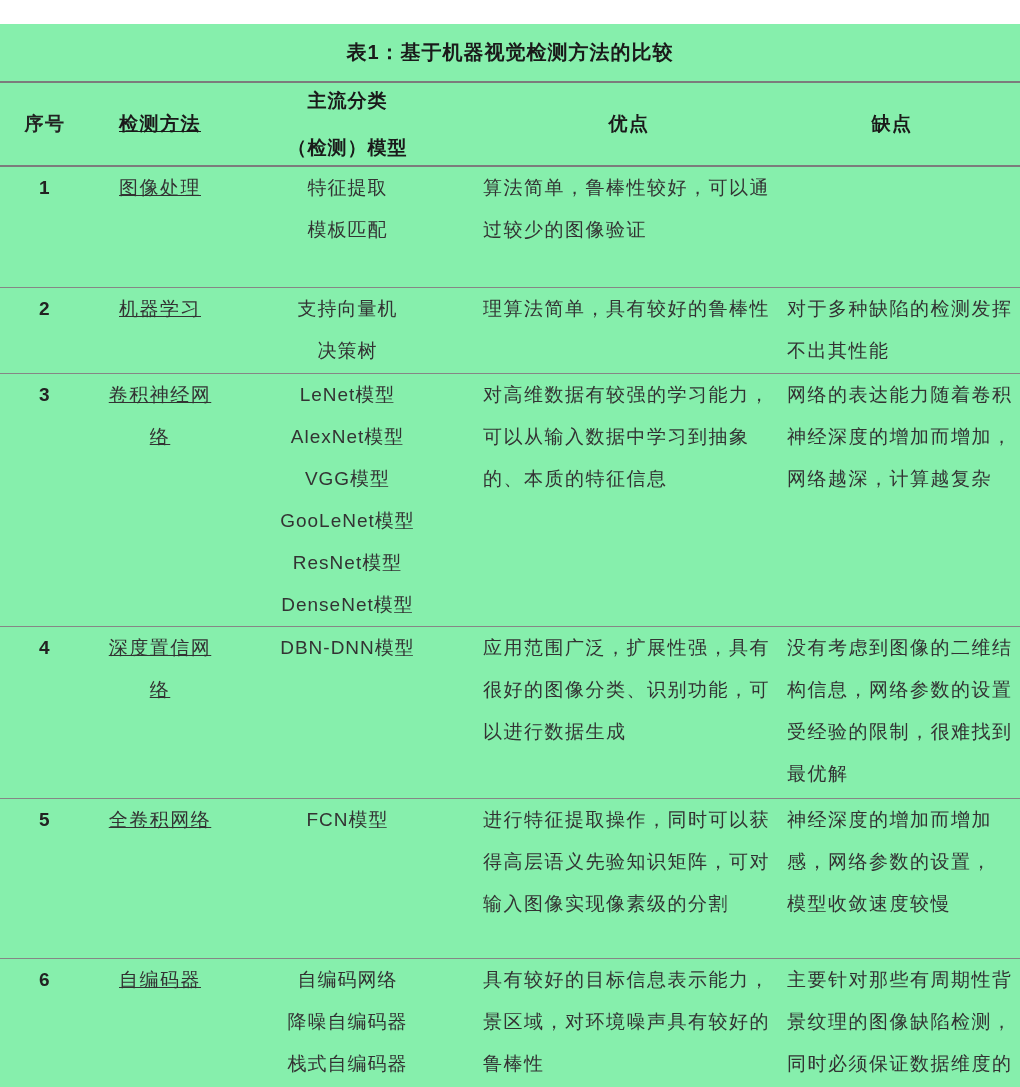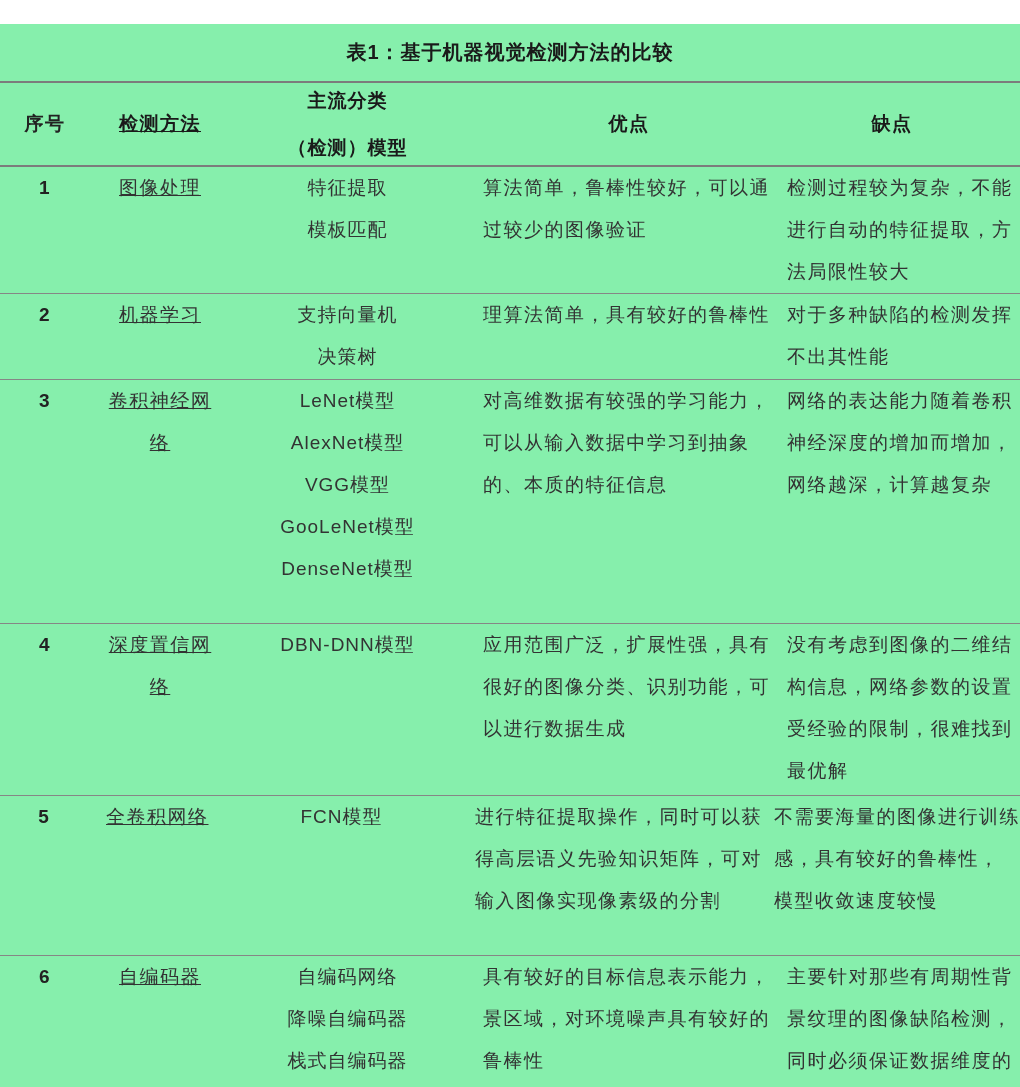--- a/index.html
+++ b/index.html
@@ -80,25 +80,20 @@
           <div class="line">图像处理</div>
         </div>
       <div class="cell c-models">
           <div class="line">特征提取</div>
           <div class="line">模板匹配</div>
         </div>
       <div class="cell c-pros">
           <div class="line">算法简单，鲁棒性较好，可以通</div>
           <div class="line">过较少的图像验证</div>
         </div>
-      <div class="cell c-cons">
-          <div class="line">检测过程较为复杂，不能</div>
-          <div class="line">进行自动的特征提取，方</div>
-          <div class="line">法局限性较大</div>
-        </div>
     </div>
 
     <div class="trow r2">
       <div class="cell c-num">2</div>
       <div class="cell c-method">
           <div class="line">机器学习</div>
         </div>
       <div class="cell c-models">
           <div class="line">支持向量机</div>
           <div class="line">决策树</div>
@@ -116,20 +111,21 @@
       <div class="cell c-num">3</div>
       <div class="cell c-method">
           <div class="line">卷积神经网</div>
           <div class="line">络</div>
         </div>
       <div class="cell c-models">
           <div class="line">LeNet模型</div>
           <div class="line">AlexNet模型</div>
           <div class="line">VGG模型</div>
           <div class="line">GooLeNet模型</div>
+          <div class="line">ResNet模型</div>
           <div class="line">DenseNet模型</div>
         </div>
       <div class="cell c-pros">
           <div class="line">对高维数据有较强的学习能力，</div>
           <div class="line">可以从输入数据中学习到抽象</div>
           <div class="line">的、本质的特征信息</div>
         </div>
       <div class="cell c-cons">
           <div class="line">网络的表达能力随着卷积</div>
           <div class="line">神经深度的增加而增加，</div>
@@ -166,22 +162,22 @@
         </div>
       <div class="cell c-models">
           <div class="line">FCN模型</div>
         </div>
       <div class="cell c-pros">
           <div class="line">进行特征提取操作，同时可以获</div>
           <div class="line">得高层语义先验知识矩阵，可对</div>
           <div class="line">输入图像实现像素级的分割</div>
         </div>
       <div class="cell c-cons">
-          <div class="line">不需要海量的图像进行训练</div>
-          <div class="line">感，具有较好的鲁棒性，</div>
+          <div class="line">神经深度的增加而增加</div>
+          <div class="line">感，网络参数的设置，</div>
           <div class="line">模型收敛速度较慢</div>
         </div>
     </div>
 
     <div class="trow r6 last">
       <div class="cell c-num">6</div>
       <div class="cell c-method">
           <div class="line">自编码器</div>
         </div>
       <div class="cell c-models">

